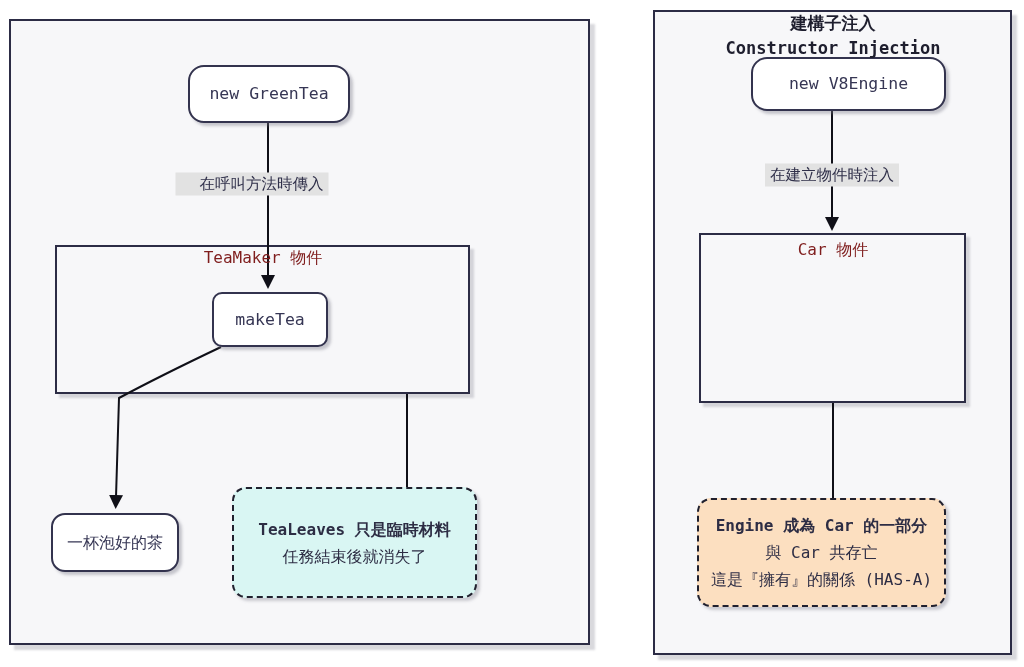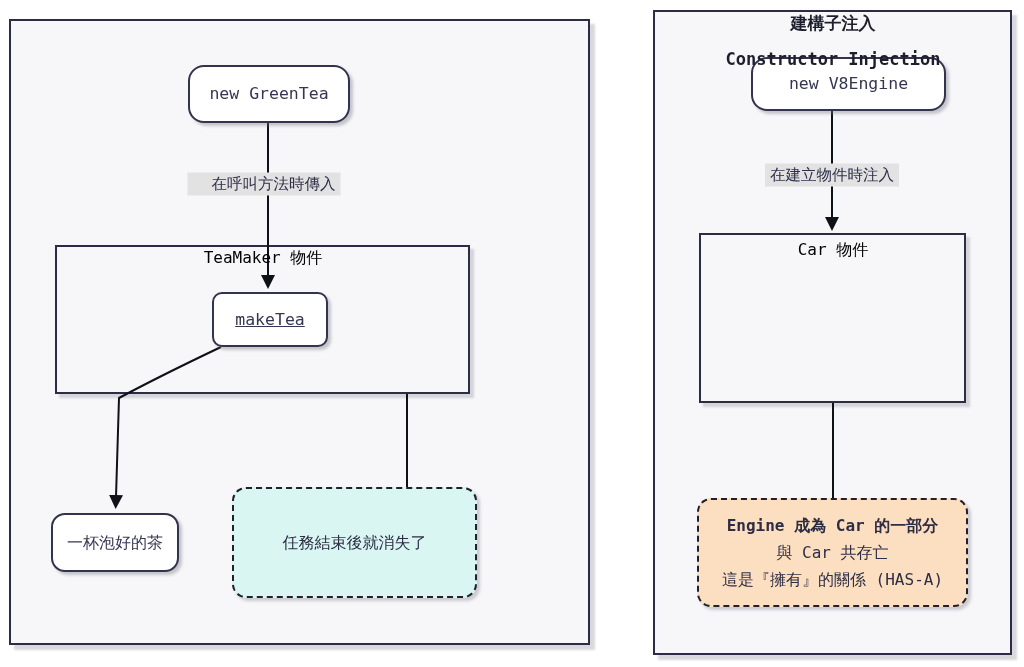--- a/index.html
+++ b/index.html
@@ -16,21 +16,21 @@
   .subbox{
     position:absolute;background:#f7f7f9;border:2px solid #2c2c45;
     box-shadow:4px 4px 2px rgba(145,145,158,0.35);box-sizing:border-box;z-index:1;
   }
   .cluster-title{
     position:absolute;transform:translateX(-50%);white-space:nowrap;
     font-weight:bold;font-size:17px;color:#1e1e2e;z-index:4;
   }
   .subbox-title{
     position:absolute;transform:translateX(-50%);white-space:nowrap;
-    font-size:16px;color:#000000;z-index:4;
+    font-size:16px;color:#7f1d1d;z-index:4;
   }
   .node{
     position:absolute;background:#ffffff;border:2px solid #33334e;border-radius:16px;
     box-shadow:3px 3px 3px rgba(120,120,135,0.4);box-sizing:border-box;
     display:flex;align-items:center;justify-content:center;flex-direction:column;
     font-size:16.5px;color:#363654;z-index:3;text-align:center;line-height:1.45;
   }
   .edge-label{
     position:absolute;transform:translate(-50%,-50%);white-space:nowrap;
     background:#e2e2e2;color:#30304a;font-size:15.5px;padding:1px 5px;z-index:4;
@@ -51,21 +51,21 @@
 
 <div id="stage">
 
   <div class="panel" style="left:9px;top:19px;width:581px;height:626px;"></div>
 
   <div class="subbox" style="left:55px;top:245px;width:415px;height:149px;"></div>
   <div class="subbox-title" style="left:263px;top:248px;">TeaMaker 物件</div>
 
   <div class="panel" style="left:653px;top:10px;width:359px;height:645px;"></div>
   <div class="cluster-title" style="left:833px;top:12px;">建構子注入</div>
-  <div class="cluster-title" style="left:833px;top:38px;margin-top:11px;">Constructor Injection</div>
+  <div class="cluster-title" style="left:833px;top:38px;">Constructor Injection</div>
 
   <div class="subbox" style="left:699px;top:233px;width:267px;height:170px;"></div>
   <div class="subbox-title" style="left:833px;top:240px;">Car 物件</div>
 
   <svg id="edges" viewBox="0 0 1024 667">
     <defs>
       <marker id="arrow" viewBox="0 0 7 7" refX="1" refY="3.5" markerWidth="7" markerHeight="7" orient="auto">
         <path d="M0,0 L7,3.5 L0,7 Z" fill="#101018"></path>
       </marker>
     </defs>
@@ -78,40 +78,41 @@
 
     <path d="M832,111 L832,219" stroke="#101018" stroke-width="2" fill="none" marker-end="url(#arrow)"></path>
 
     <path d="M833,403 L833,499" stroke="#101018" stroke-width="2" fill="none"></path>
   </svg>
 
   <div class="node" style="left:188px;top:65px;width:162px;height:58px;">
     <span>new GreenTea</span>
   </div>
 
-  <div class="edge-label" style="left:264px;top:184px;padding-left:24px;">在呼叫方法時傳入</div>
+  <div class="edge-label" style="left:252px;top:184px;padding-left:24px;">在呼叫方法時傳入</div>
 
-  <div class="node" style="left:212px;top:292px;width:116px;height:55px;border-radius:10px;text-decoration:underline;">
+  <div class="node" style="left:212px;top:292px;width:116px;height:55px;border-radius:10px;">
     <span>makeTea</span>
   </div>
 
   <div class="node" style="left:51px;top:513px;width:128px;height:59px;border-radius:14px;font-size:16px;">
     <span>一杯泡好的茶</span>
   </div>
 
   <div class="note" style="left:232px;top:487px;width:245px;height:111px;background:#d9f6f3;">
+    <div class="b">TeaLeaves 只是臨時材料</div>
     <div>任務結束後就消失了</div>
   </div>
 
   <div class="node" style="left:751px;top:57px;width:195px;height:54px;">
     <span>new V8Engine</span>
   </div>
 
   <div class="edge-label" style="left:832px;top:175px;">在建立物件時注入</div>
 
 
-  <div class="note" style="left:697px;top:498px;width:271px;height:109px;background:#fcdfc0;">
+  <div class="note" style="left:697px;top:498px;width:249px;height:109px;background:#fcdfc0;">
     <div class="b">Engine 成為 Car 的一部分</div>
     <div>與 Car 共存亡</div>
     <div>這是『擁有』的關係 (HAS-A)</div>
   </div>
 
 </div>
 
 </body></html>

